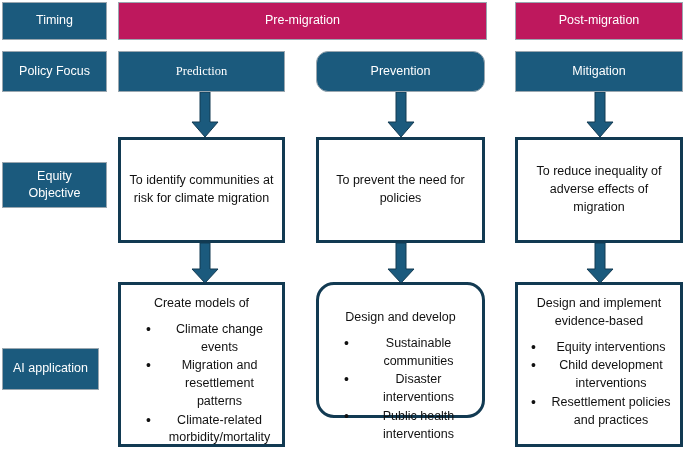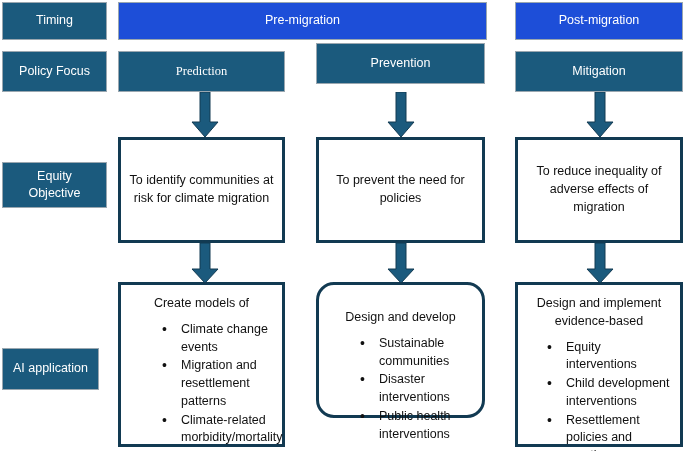--- a/index.html
+++ b/index.html
@@ -27,21 +27,21 @@
     align-items: center;
     justify-content: center;
     text-align: center;
     color: #ffffff;
     font-size: 12.5px;
     line-height: 1.38;
     border: 1px solid #9aa7b0;
     padding: 2px 4px;
   }
   .fill-dark { background: #1b5a7d; }
-  .fill-light { background: #1d4ed8; }
+  .fill-light { background: #be185d; }
 
   
   .outline-box {
     position: absolute;
     box-sizing: border-box;
     background: #ffffff;
     border: 3px solid #123a52;
     display: flex;
     flex-direction: column;
     align-items: stretch;
@@ -65,22 +65,22 @@
     margin: 0;
   }
   ul.bullets {
     margin: 6px 0 0 0;
     padding: 0 0 0 34px;
     list-style: none;
   }
   ul.bullets.tight { margin-top: 4px; padding-left: 22px; }
   ul.bullets li {
     position: relative;
-    text-align: left;
-    margin: 0 0 1px 16px;
+    text-align: center;
+    margin: 0 0 1px 0;
     padding-left: 2px;
   }
   ul.bullets li::before {
     content: "\2022";
     position: absolute;
     left: -17px;
     top: -1px;
     font-size: 14px;
     line-height: 1.42;
     color: #111111;
@@ -110,21 +110,21 @@
   </div>
 
   <div class="fill-box fill-dark" style="left:2px; top:51px; width:105px; height:41px;">
     <span>Policy Focus</span>
   </div>
 
   <div class="fill-box fill-dark" style="left:118px; top:51px; width:167px; height:41px;font-family:Liberation Serif, serif;">
     <span>Prediction</span>
   </div>
 
-  <div class="fill-box fill-dark" style="left:316px; top:43px; width:169px; height:41px;">
+  <div class="fill-box fill-dark" style="left:316px; top:51px; width:169px; height:41px;border-radius:12px;">
     <span>Prevention</span>
   </div>
 
   <div class="fill-box fill-dark" style="left:515px; top:51px; width:168px; height:41px;">
     <span>Mitigation</span>
   </div>
 
   <div class="arrow" style="left:191px; top:92px;">
     <svg width="28" height="46" viewBox="0 0 28 46">
       <path d="M9,0 L19,0 L19,30 L27,30 L14,45 L1,30 L9,30 Z" fill="#1b5a7d" stroke="#123a52" stroke-width="1"></path>

